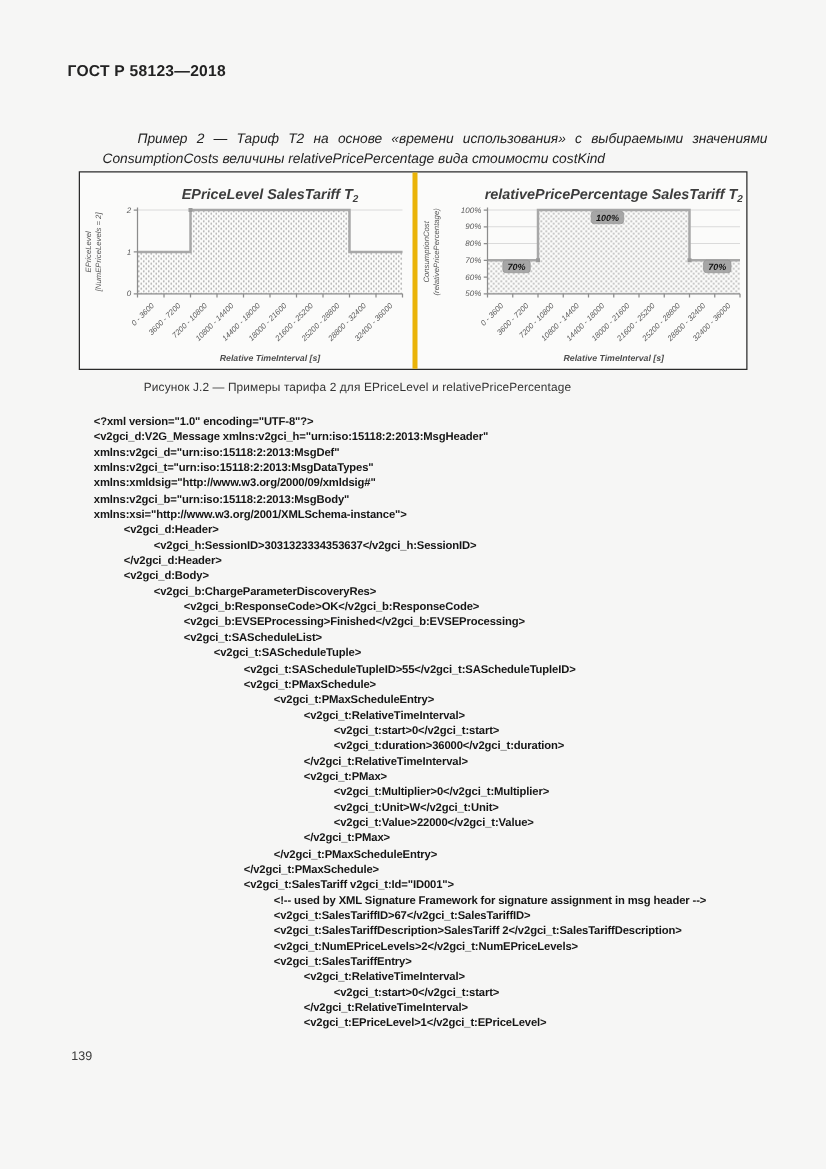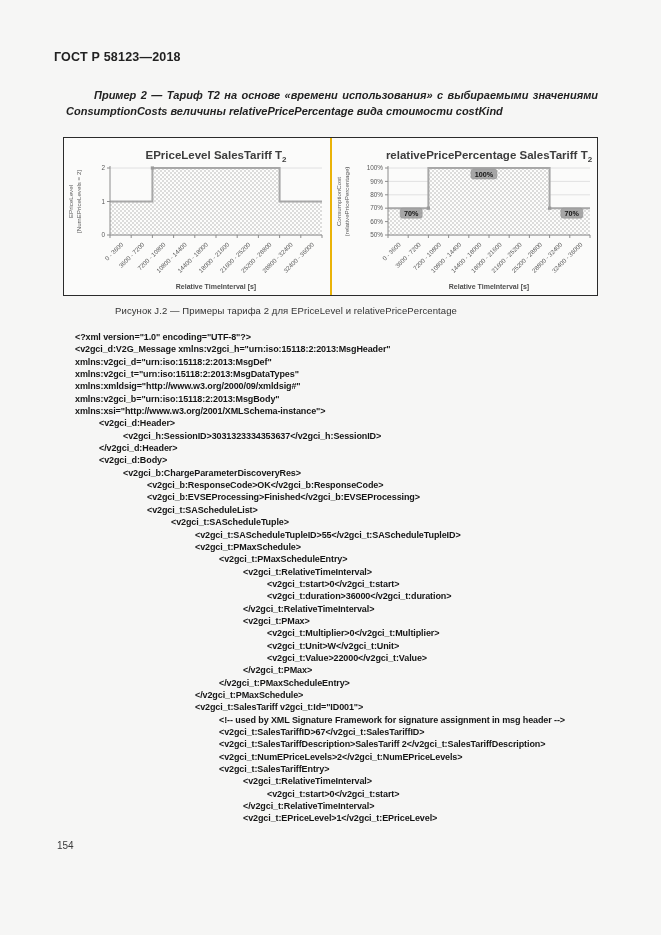--- a/index.html
+++ b/index.html
@@ -8,31 +8,31 @@
     background:#f6f6f5;
     font-family:"Liberation Sans",sans-serif;
     color:#1f1f1f;
     -webkit-font-smoothing:antialiased;
   }
   .doc-header{
     position:absolute;left:54px;top:50px;
     font-size:12.5px;font-weight:bold;letter-spacing:.2px;color:#222;
   }
   .example{
-    position:absolute;left:66px;top:88px;width:532px;margin:0;
-    font-size:11px;font-weight:bold;font-style:italic;line-height:15.5px;
+    position:absolute;left:66px;top:88px;width:532px;margin:16px;
+    font-size:11px;font-weight:normal;font-style:italic;line-height:15.5px;
     text-align:justify;text-indent:28px;color:#222;
   }
   .figure{
     position:absolute;left:63px;top:137px;width:535px;height:159px;
     border:1px solid #2b2b2b;background:#fbfbfa;
     display:flex;box-sizing:border-box;
   }
-  .figure .panel{flex:1 1 auto;position:relative;}
-  .figure .panel + .panel{border-left:2px solid #eab308;}
+  .figure .panel{flex:1 1 auto;position:relative;font-style:italic;}
+  .figure .panel + .panel{border-left:4px solid #eab308;}
   .figure svg{display:block;}
   .caption{
     position:absolute;left:0;top:305px;width:572px;
     font-size:9.5px;color:#333;text-align:center;letter-spacing:.1px;
   }
   .code{
     position:absolute;left:0;top:331px;width:661px;
     font-size:9px;font-weight:bold;line-height:12.35px;
     color:#151515;letter-spacing:-0.1px;white-space:pre;
   }
@@ -165,13 +165,13 @@
         <rect x="228.82" y="70.2" width="22" height="10" rx="2.5" fill="#a6a6a6" stroke="#8f8f8f" stroke-width="0.5"></rect>
         <text x="239.82" y="77.8" text-anchor="middle" font-size="7.2" font-weight="bold" fill="#141414">70%</text>
       </svg>
   </div>
 </div>
 
 <div class="caption">Рисунок J.2 — Примеры тарифа 2 для EPriceLevel и relativePricePercentage</div>
 
 <div class="code" id="code-block"><div class="ln" style="padding-left: 75px;">&lt;?xml version="1.0" encoding="UTF-8"?&gt;</div><div class="ln" style="padding-left: 75px;">&lt;v2gci_d:V2G_Message xmlns:v2gci_h="urn:iso:15118:2:2013:MsgHeader"</div><div class="ln" style="padding-left: 75px;">xmlns:v2gci_d="urn:iso:15118:2:2013:MsgDef"</div><div class="ln" style="padding-left: 75px;">xmlns:v2gci_t="urn:iso:15118:2:2013:MsgDataTypes"</div><div class="ln" style="padding-left: 75px;">xmlns:xmldsig="http://www.w3.org/2000/09/xmldsig#"</div><div class="ln" style="padding-left: 75px;">xmlns:v2gci_b="urn:iso:15118:2:2013:MsgBody"</div><div class="ln" style="padding-left: 75px;">xmlns:xsi="http://www.w3.org/2001/XMLSchema-instance"&gt;</div><div class="ln" style="padding-left: 99px;">&lt;v2gci_d:Header&gt;</div><div class="ln" style="padding-left: 123px;">&lt;v2gci_h:SessionID&gt;3031323334353637&lt;/v2gci_h:SessionID&gt;</div><div class="ln" style="padding-left: 99px;">&lt;/v2gci_d:Header&gt;</div><div class="ln" style="padding-left: 99px;">&lt;v2gci_d:Body&gt;</div><div class="ln" style="padding-left: 123px;">&lt;v2gci_b:ChargeParameterDiscoveryRes&gt;</div><div class="ln" style="padding-left: 147px;">&lt;v2gci_b:ResponseCode&gt;OK&lt;/v2gci_b:ResponseCode&gt;</div><div class="ln" style="padding-left: 147px;">&lt;v2gci_b:EVSEProcessing&gt;Finished&lt;/v2gci_b:EVSEProcessing&gt;</div><div class="ln" style="padding-left: 147px;">&lt;v2gci_t:SAScheduleList&gt;</div><div class="ln" style="padding-left: 171px;">&lt;v2gci_t:SAScheduleTuple&gt;</div><div class="ln" style="padding-left: 195px;">&lt;v2gci_t:SAScheduleTupleID&gt;55&lt;/v2gci_t:SAScheduleTupleID&gt;</div><div class="ln" style="padding-left: 195px;">&lt;v2gci_t:PMaxSchedule&gt;</div><div class="ln" style="padding-left: 219px;">&lt;v2gci_t:PMaxScheduleEntry&gt;</div><div class="ln" style="padding-left: 243px;">&lt;v2gci_t:RelativeTimeInterval&gt;</div><div class="ln" style="padding-left: 267px;">&lt;v2gci_t:start&gt;0&lt;/v2gci_t:start&gt;</div><div class="ln" style="padding-left: 267px;">&lt;v2gci_t:duration&gt;36000&lt;/v2gci_t:duration&gt;</div><div class="ln" style="padding-left: 243px;">&lt;/v2gci_t:RelativeTimeInterval&gt;</div><div class="ln" style="padding-left: 243px;">&lt;v2gci_t:PMax&gt;</div><div class="ln" style="padding-left: 267px;">&lt;v2gci_t:Multiplier&gt;0&lt;/v2gci_t:Multiplier&gt;</div><div class="ln" style="padding-left: 267px;">&lt;v2gci_t:Unit&gt;W&lt;/v2gci_t:Unit&gt;</div><div class="ln" style="padding-left: 267px;">&lt;v2gci_t:Value&gt;22000&lt;/v2gci_t:Value&gt;</div><div class="ln" style="padding-left: 243px;">&lt;/v2gci_t:PMax&gt;</div><div class="ln" style="padding-left: 219px;">&lt;/v2gci_t:PMaxScheduleEntry&gt;</div><div class="ln" style="padding-left: 195px;">&lt;/v2gci_t:PMaxSchedule&gt;</div><div class="ln" style="padding-left: 195px;">&lt;v2gci_t:SalesTariff v2gci_t:Id="ID001"&gt;</div><div class="ln" style="padding-left: 219px;">&lt;!-- used by XML Signature Framework for signature assignment in msg header --&gt;</div><div class="ln" style="padding-left: 219px;">&lt;v2gci_t:SalesTariffID&gt;67&lt;/v2gci_t:SalesTariffID&gt;</div><div class="ln" style="padding-left: 219px;">&lt;v2gci_t:SalesTariffDescription&gt;SalesTariff 2&lt;/v2gci_t:SalesTariffDescription&gt;</div><div class="ln" style="padding-left: 219px;">&lt;v2gci_t:NumEPriceLevels&gt;2&lt;/v2gci_t:NumEPriceLevels&gt;</div><div class="ln" style="padding-left: 219px;">&lt;v2gci_t:SalesTariffEntry&gt;</div><div class="ln" style="padding-left: 243px;">&lt;v2gci_t:RelativeTimeInterval&gt;</div><div class="ln" style="padding-left: 267px;">&lt;v2gci_t:start&gt;0&lt;/v2gci_t:start&gt;</div><div class="ln" style="padding-left: 243px;">&lt;/v2gci_t:RelativeTimeInterval&gt;</div><div class="ln" style="padding-left: 243px;">&lt;v2gci_t:EPriceLevel&gt;1&lt;/v2gci_t:EPriceLevel&gt;</div></div>
 
-<div class="page-number">154</div>
+<div class="page-number">139</div>
 
 </body></html>

